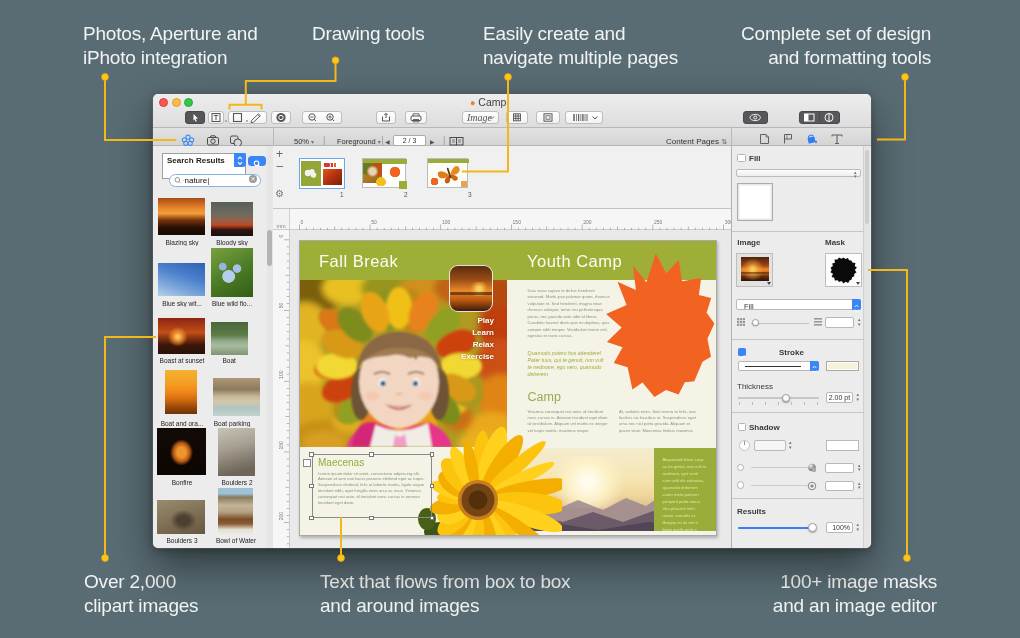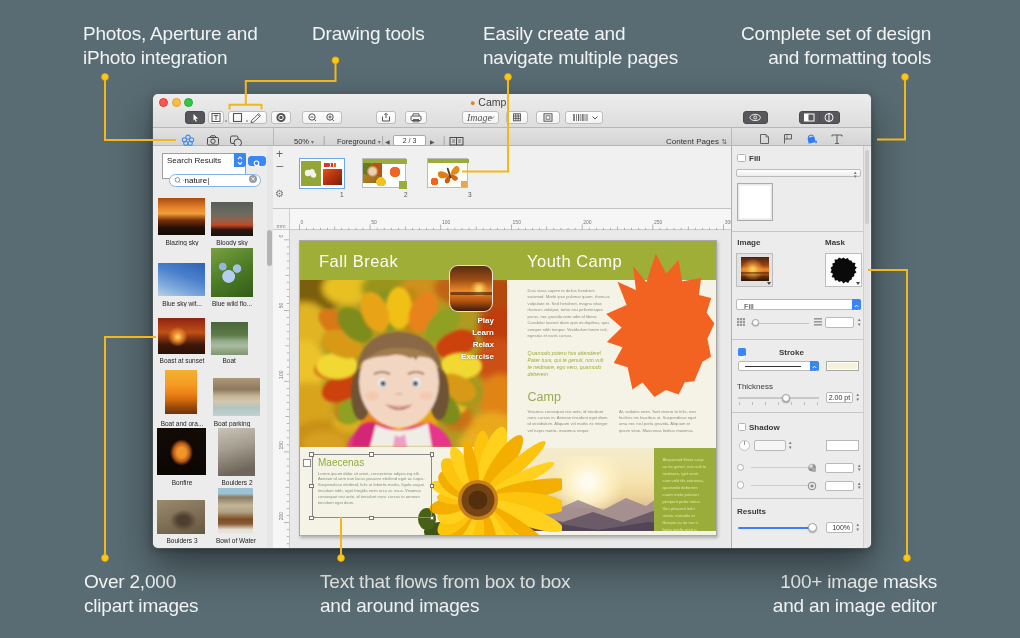--- a/index.html
+++ b/index.html
@@ -206,21 +206,21 @@
     </g>
     <g stroke="#606060" fill="none">
           <path d="M76 2 H86 M81 2 V10.5 M79 10.5 H83 M76 2 V3.5 M86 2 V3.5" stroke-width="1.1"></path>
         </g>
   </svg>
 </div>
 
 <div class="abs" style="left:0;top:52px;width:120px;height:402px;background:#ececec;border-right:1px solid #b9b9b9;box-sizing:border-box;border-radius:0 0 0 5px;"></div>
 <div id="leftpanel">
 
-  <div class="abs" style="left:9px;top:59px;width:84px;height:26px;background:#fff;border:1px solid #a0a0a0;border-radius:0;box-sizing:border-box;">
+  <div class="abs" style="left:9px;top:59px;width:84px;height:26px;background:#fff;border:1px solid #a0a0a0;border-radius:0;box-sizing:border-box;font-weight:bold;">
     <div class="abs" style="left:4px;top:2px;font-size:8px;color:#222;">Search Results</div>
     <div class="abs" style="right:-1px;top:-1px;width:12px;height:13.5px;background:#3b86f6;border-radius:0 3px 3px 0;">
       <svg width="12" height="13.5">
             <path d="M4 5.2 L6 3 L8 5.2 M4 8.2 L6 10.4 L8 8.2" stroke="#fff" stroke-width="1.1" fill="none"></path>
           </svg>
     </div>
   </div>
   <div class="abs" style="left:95px;top:61.5px;width:18px;height:10.5px;background:#3b86f6;border-radius:3.5px;">
     <svg width="18" height="10.5">
           <circle cx="8.5" cy="4.3" r="2.3" fill="none" stroke="#fff" stroke-width="1.1"></circle>

